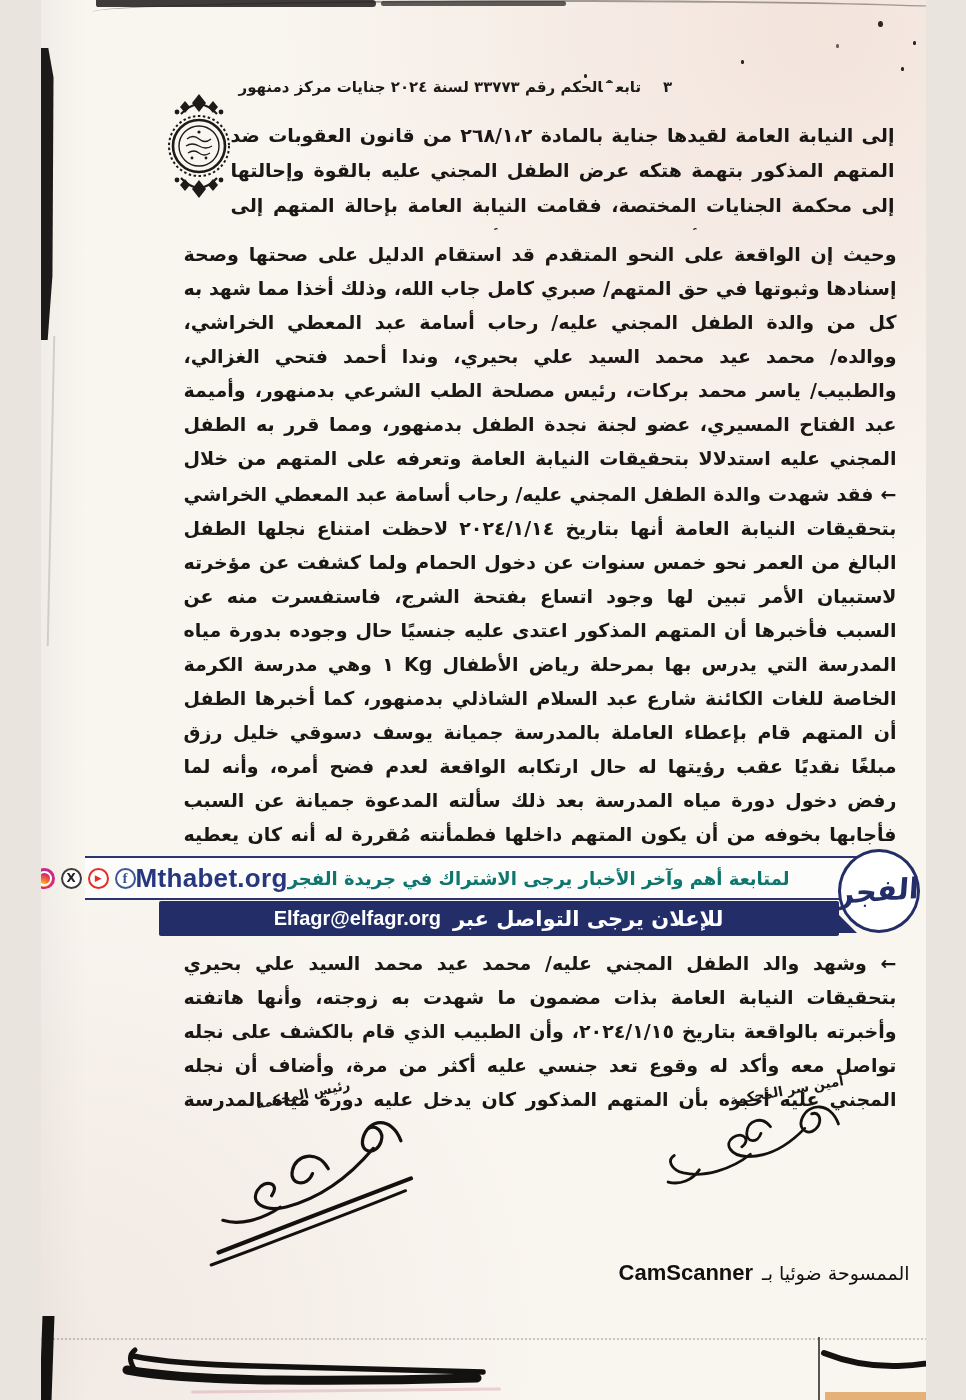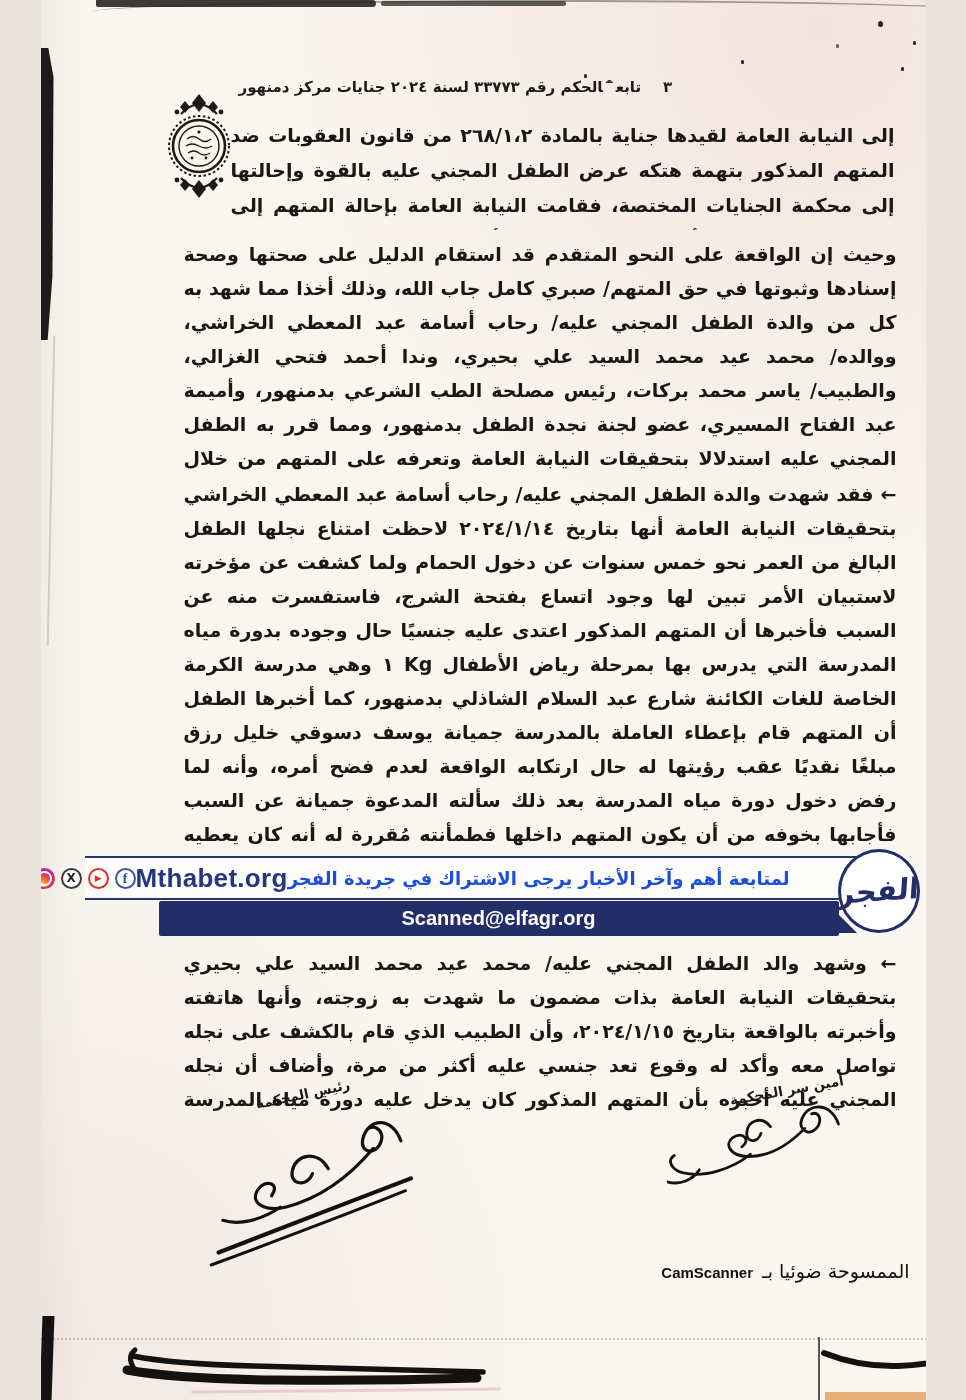--- a/index.html
+++ b/index.html
@@ -42,21 +42,21 @@
     font-family:"DejaVu Sans",sans-serif;}
   .p1{left:190px;top:118px;width:664px;height:112px;font-size:19px;line-height:35px;}
   .p2{left:143px;top:237px;width:713px;height:240px;font-size:19px;line-height:34px;}
   .p3{left:143px;top:477px;width:713px;height:412px;font-size:19px;line-height:34px;}
   .p4{left:143px;top:946px;width:713px;height:178px;font-size:19px;line-height:34px;}
   
   .strip{position:absolute;left:44px;top:856px;width:800px;height:44px;z-index:6;
     background:#fcfcfb;border-top:2px solid #2a3470;border-bottom:2px solid #2a3470;
     display:flex;direction:rtl;align-items:center;justify-content:space-between;
     padding:0 95px 0 34px;box-sizing:border-box;}
-  .strip-text{font-size:18px;font-weight:700;color:#1d4ed8;white-space:nowrap;}
+  .strip-text{font-size:18px;font-weight:700;color:#0f766e;white-space:nowrap;}
   .site{font-size:26px;font-weight:700;color:#26367f;font-family:"Liberation Sans",sans-serif;letter-spacing:.3px;}
   .icons{display:flex;direction:rtl;align-items:center;gap:6px;}
   .icon{width:21px;height:21px;border-radius:50%;display:flex;align-items:center;justify-content:center;
     font-size:12px;font-weight:700;box-sizing:border-box;background:#fff;font-family:"DejaVu Sans",sans-serif;}
   .icon.fb{border:2px solid #3b5998;color:#3b5998;font-family:"Liberation Serif",serif;font-size:15px;}
   .icon.yt{border:2px solid #e52d27;color:#e52d27;font-size:9px;}
   .icon.xx{border:2px solid #3a3a3a;color:#222;font-size:12px;}
   .icon.ig{border:2px solid #d62976;background:radial-gradient(circle at 30% 100%,#feda75 8%,#fa7e1e 35%,#d62976 65%,#962fbf 90%);}
   .icon.ig i{display:block;width:11px;height:11px;border:2px solid #fff;border-radius:50%;}
   .icon.tt{border:2px solid #161616;color:#111;font-size:13px;}
@@ -71,21 +71,21 @@
   .logo-tri{position:absolute;left:786px;top:903px;width:0;height:0;z-index:6;
     border-bottom:30px solid #232e68;border-right:30px solid transparent;}
   
   .sig-caption{position:absolute;direction:rtl;font-size:13.5px;font-weight:700;color:#1b1917;white-space:nowrap;}
   .cap-clerk{left:688px;top:1082px;transform:rotate(-10deg);}
   .cap-president{left:214px;top:1086px;transform:rotate(-12deg);}
   
   .cs-credit{position:absolute;right:16px;top:1260px;direction:rtl;white-space:nowrap;color:#121110;
     display:flex;align-items:baseline;gap:9px;}
   .cs-credit .ar{font-size:19px;font-weight:400;}
-  .cs-credit .app{font-size:15px;font-weight:700;font-family:"Liberation Sans",sans-serif;direction:ltr;}
+  .cs-credit .app{font-size:22px;font-weight:700;font-family:"Liberation Sans",sans-serif;direction:ltr;}
   
   .wm-strip{position:absolute;left:0;top:1315px;width:966px;height:40px;z-index:8;
     background:rgba(255,255,255,.78);display:flex;align-items:center;padding-left:72px;box-sizing:border-box;}
   .wm-badge{width:46px;height:35px;border-radius:7px;background:#a6a6a6;color:#fff;
     display:flex;align-items:center;justify-content:center;font-size:24px;font-weight:700;
     font-family:"Liberation Sans",sans-serif;}
   .wm-text{margin-left:14px;font-size:33px;color:#a9a9a9;font-family:"Liberation Sans",sans-serif;letter-spacing:.5px;}
 </style>
 </head>
 <body>
@@ -142,21 +142,22 @@
       <span class="icon fb">f</span>
       <span class="icon yt">▶</span>
       <span class="icon xx">X</span>
       <span class="icon ig">
           <i></i>
         </span>
       <span class="icon tt">♪</span>
     </span>
   </div>
   <div class="adbar">
-    <span class="email">Scanned@elfagr.org</span>
+    <span class="adtxt">للإعلان يرجى التواصل عبر</span>
+    <span class="email">Elfagr@elfagr.org</span>
   </div>
   <div class="logo-tri"></div>
   <div class="logo">
     <span>الفجر</span>
   </div>
 
   <div class="sig-caption cap-clerk">أمين سر المحكمة</div>
   <svg class="ink" style="left:612px;top:1092px;transform:rotate(-4deg);" width="200" height="85" viewBox="0 0 200 85">
     <g fill="none" stroke="#141210" stroke-width="2.8" stroke-linecap="round">
       <path d="M186 38 C180 16 158 14 150 30 C144 42 158 50 166 38 C170 30 166 24 160 26"></path>

